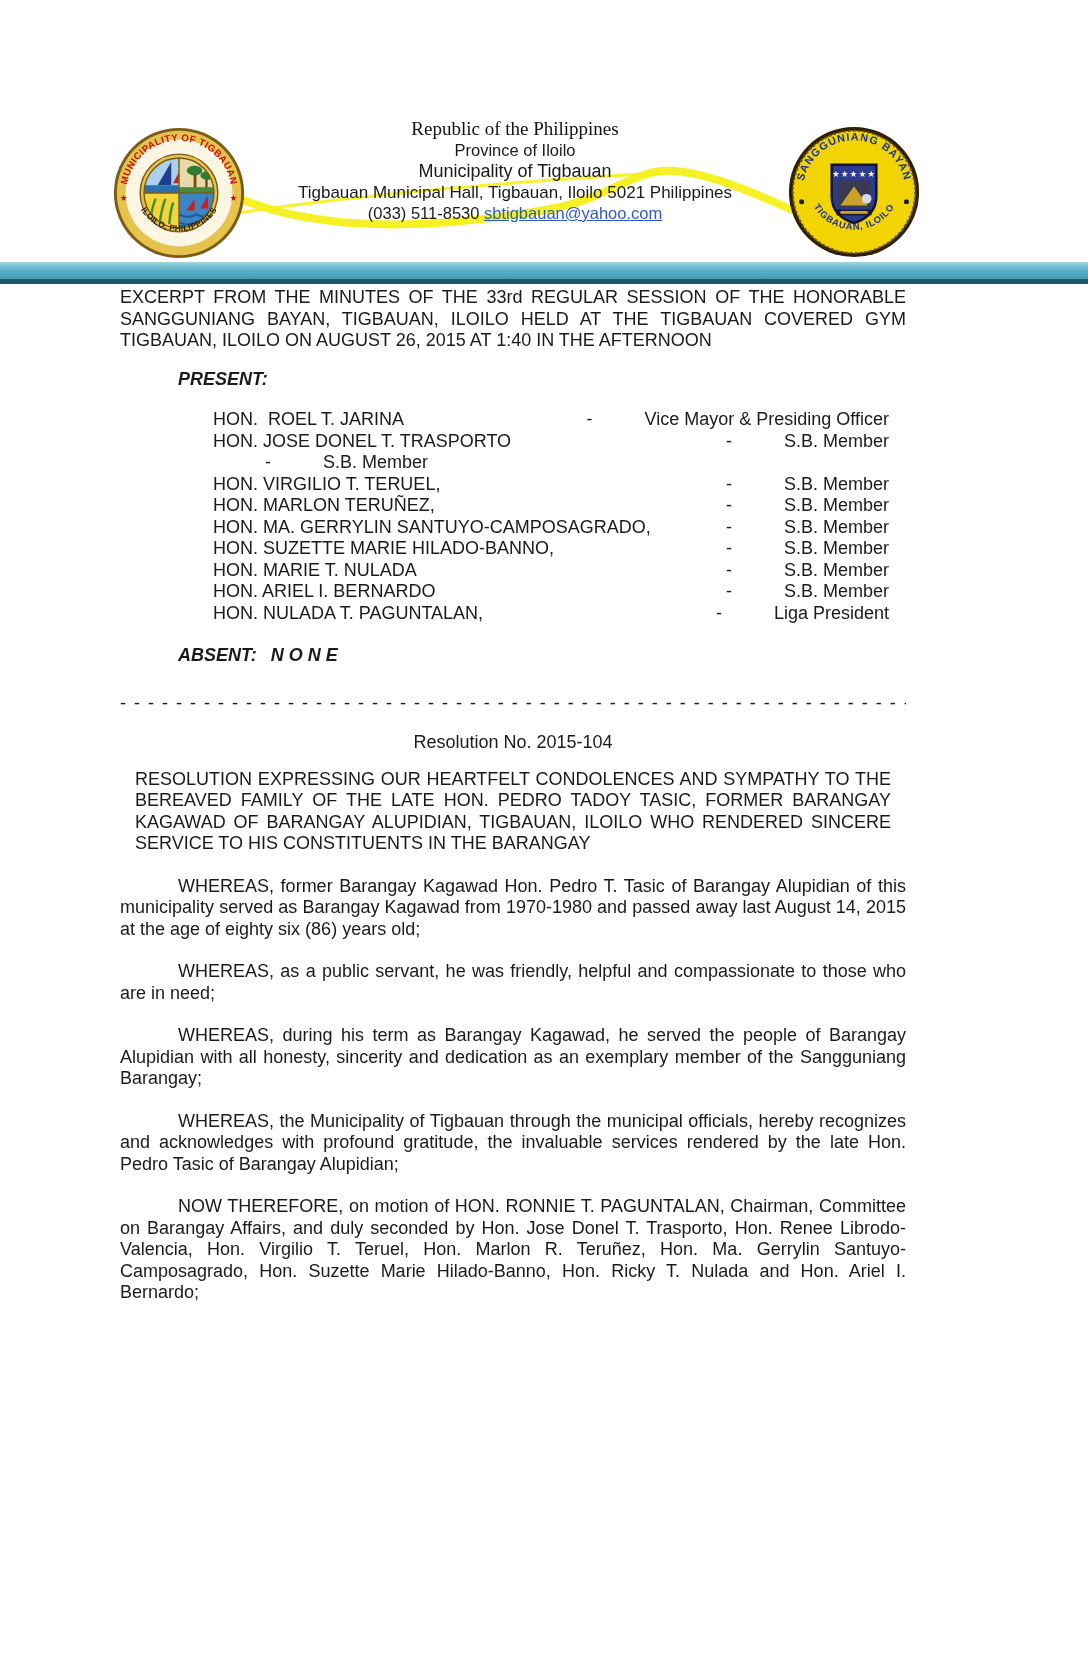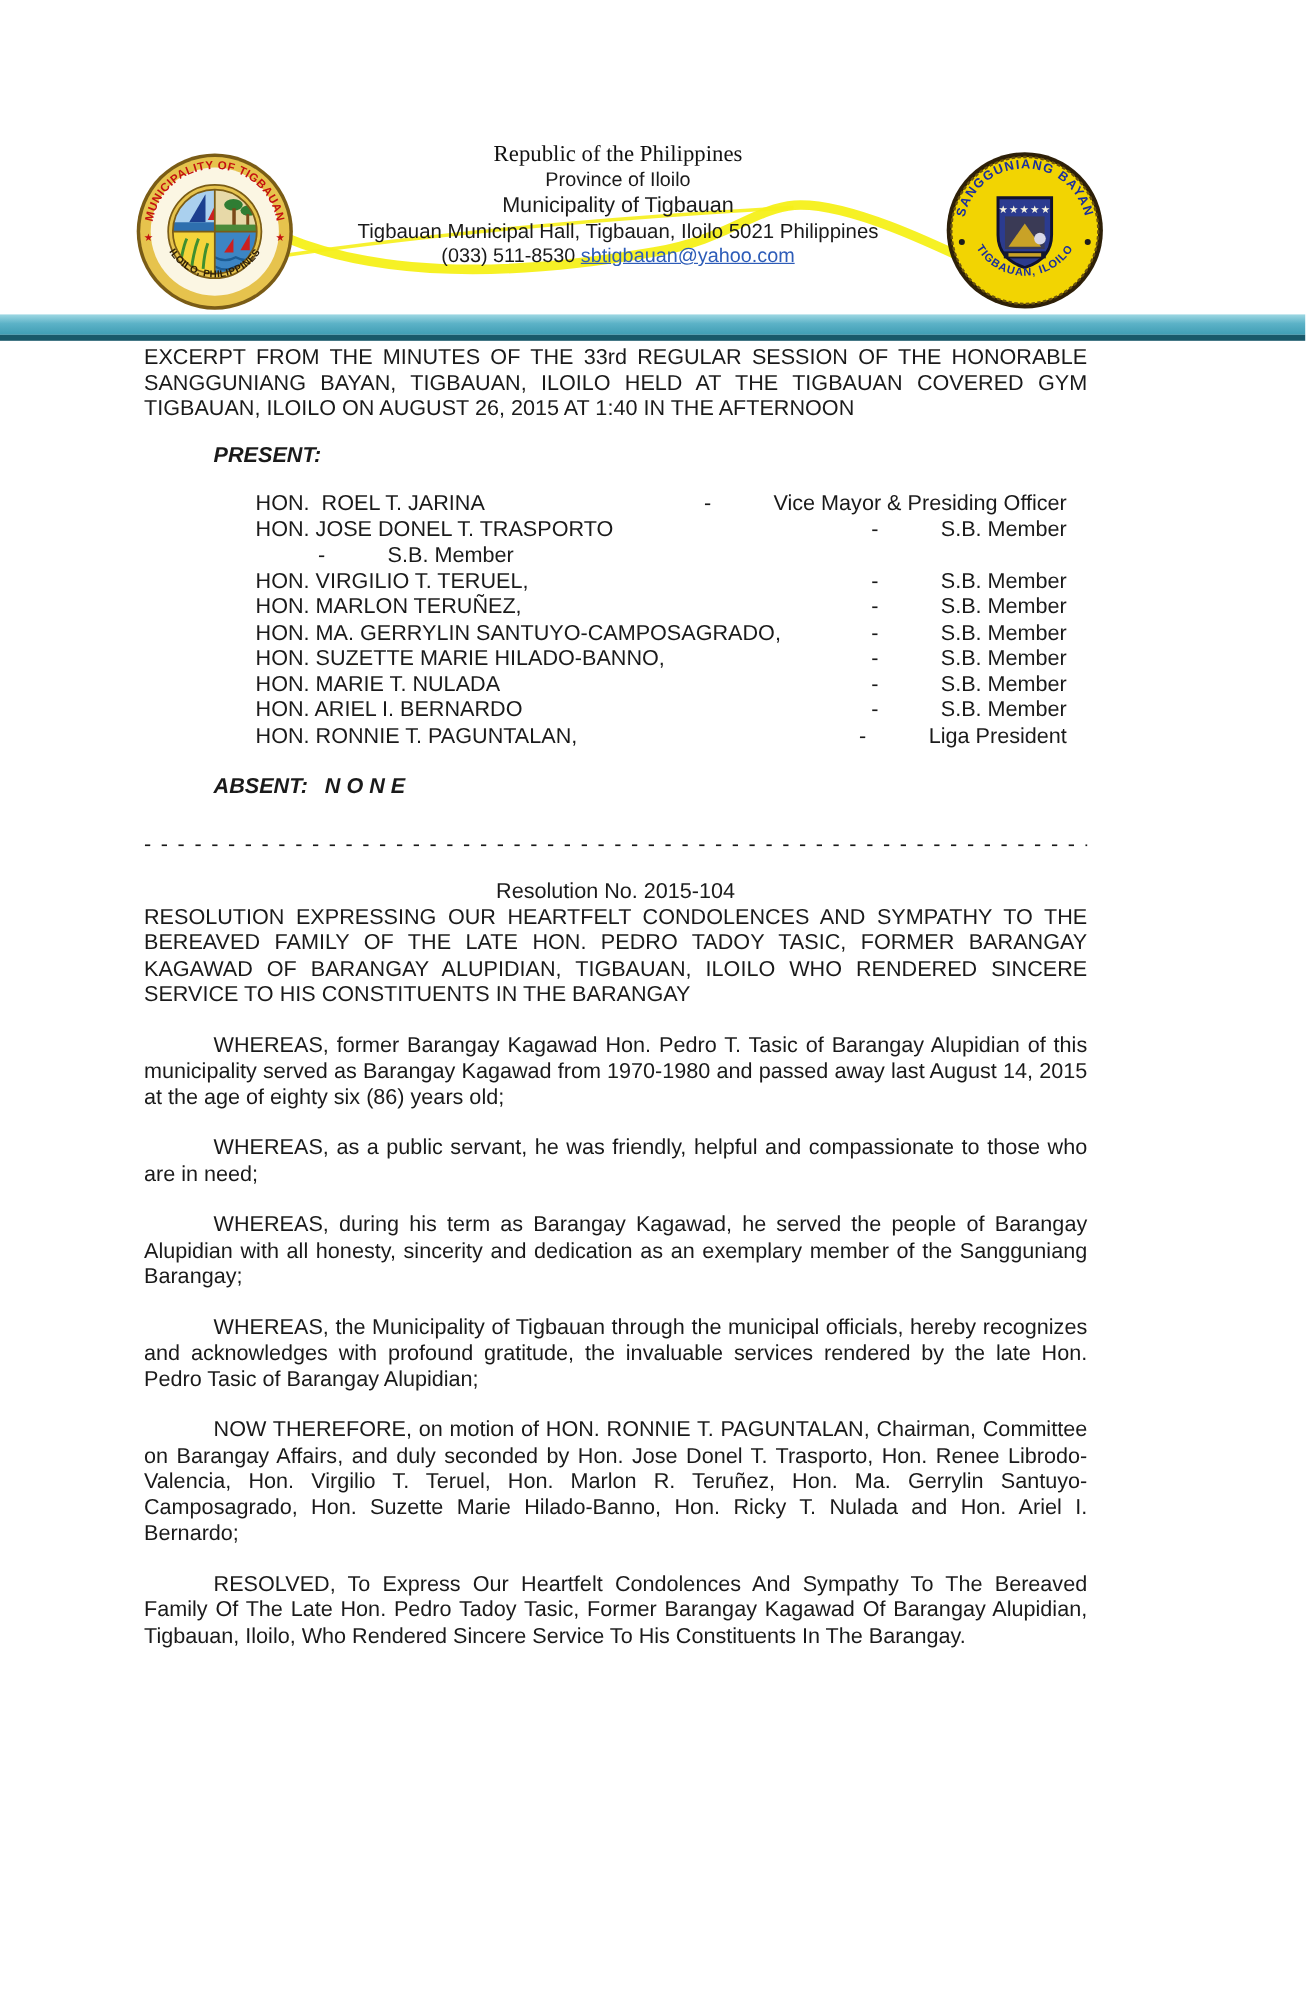--- a/index.html
+++ b/index.html
@@ -35,21 +35,21 @@
   .attendees{margin:19px 0 0 93px;width:676px;}
   .att-row{display:flex;align-items:baseline;}
   .att-name{flex:1 1 auto;white-space:pre;}
   .att-dash{flex:0 1 110px;text-align:center;white-space:nowrap;}
   .att-role{flex:0 0 auto;text-align:right;white-space:nowrap;}
   .absent-line{margin:21px 0 0 58px;font-weight:bold;font-style:italic;}
   .absent-line .gap{display:inline-block;width:14px;}
   .dashed-divider{margin-top:26px;white-space:nowrap;overflow:hidden;width:786px;
      letter-spacing:1.5px;font-size:18px;}
   .res-no{margin-top:18px;text-align:center;}
-  .res-title{margin:0;text-align:justify;}
+  .res-title{margin:15px;text-align:justify;}
   .body-par{margin:21px 0 0 0;text-align:justify;text-indent:58px;}
 </style>
 </head>
 <body>
 
 <div class="page">
 
   <header class="letterhead">
 
     <svg class="ribbon-svg" viewBox="0 0 1088 262" xmlns="http://www.w3.org/2000/svg">
@@ -192,21 +192,21 @@
     <span class="att-role">S.B. Member</span>
   </div>
 
   <div class="att-row">
     <span class="att-name">HON. ARIEL I. BERNARDO</span>
     <span class="att-dash">-</span>
     <span class="att-role">S.B. Member</span>
   </div>
 
   <div class="att-row">
-    <span class="att-name">HON. RONNIE T. PAGUNTALAN,</span>
+    <span class="att-name">HON. NULADA T. PAGUNTALAN,</span>
     <span class="att-dash">-</span>
     <span class="att-role">Liga President</span>
   </div>
 </div>
 
     <div class="absent-line">
       <span>ABSENT:</span><span class="gap"></span><span>N O N E</span>
     </div>
 
     <div class="dashed-divider">- - - - - - - - - - - - - - - - - - - - - - - - - - - - - - - - - - - - - - - - - - - - - - - - - - - - - - - - - - - - - -</div>
@@ -218,16 +218,15 @@
   <p class="body-par">WHEREAS, former Barangay Kagawad Hon. Pedro T. Tasic of Barangay Alupidian of this municipality served as Barangay Kagawad from 1970-1980 and passed away last August 14, 2015 at the age of eighty six (86) years old;</p>
 
   <p class="body-par">WHEREAS, as a public servant, he was friendly, helpful and compassionate to those who are in need;</p>
 
   <p class="body-par">WHEREAS, during his term as Barangay Kagawad, he served the people of Barangay Alupidian with all honesty, sincerity and dedication as an exemplary member of the Sangguniang Barangay;</p>
 
   <p class="body-par">WHEREAS, the Municipality of Tigbauan through the municipal officials, hereby recognizes and acknowledges with profound gratitude, the invaluable services rendered by the late Hon. Pedro Tasic of Barangay Alupidian;</p>
 
   <p class="body-par">NOW THEREFORE, on motion of HON. RONNIE T. PAGUNTALAN, Chairman, Committee on Barangay Affairs, and duly seconded by Hon. Jose Donel T. Trasporto, Hon. Renee Librodo-Valencia, Hon. Virgilio T. Teruel, Hon. Marlon R. Teruñez, Hon. Ma. Gerrylin Santuyo-Camposagrado, Hon. Suzette Marie Hilado-Banno, Hon. Ricky T. Nulada and Hon. Ariel I. Bernardo;</p>
 
-  <p class="body-par">RESOLVED, To Express Our Heartfelt Condolences And Sympathy To The Bereaved Family Of The Late Hon. Pedro Tadoy Tasic, Former Barangay Kagawad Of Barangay Alupidian, Tigbauan, Iloilo, Who Rendered Sincere Service To His Constituents In The Barangay.</p>
 </div>
   </main>
 </div>
 
 </body></html>

